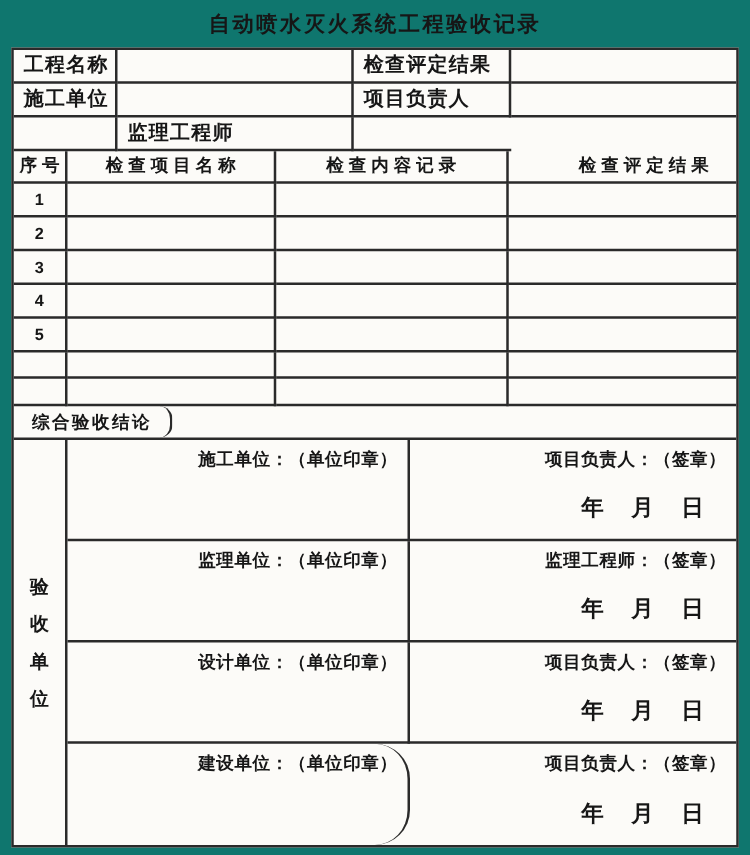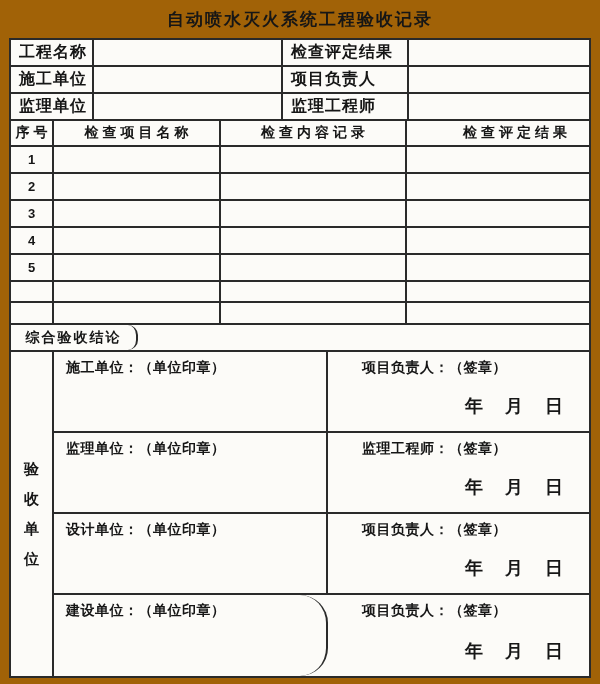--- a/index.html
+++ b/index.html
@@ -6,21 +6,21 @@
   body{
     width:600px;height:684px;
     background:#f3f2ef;
     font-family:"Liberation Sans","DejaVu Sans",sans-serif;
     color:#161616;
     -webkit-font-smoothing:antialiased;
   }
   .page{
     width:600px;height:684px;
     box-sizing:border-box;
-    background:#a16207;
+    background:#0f766e;
     padding:6px 9px 0 9px;
   }
   .title{
     text-align:center;
     font-size:17px;
     font-weight:bold;
     letter-spacing:2px;
     padding:2px 0 7px 0;
   }
   .form{
@@ -98,20 +98,21 @@
     gap:11px;
     font-size:15px;font-weight:bold;
     border-bottom:none;
   }
   .sig-cell{
     position:relative;
     font-size:14px;font-weight:bold;
     padding:7px 8px 0 12px;
     letter-spacing:0.5px;
     white-space:nowrap;
+    text-align:right;
   }
   .sig-date{
     position:absolute;
     right:24px;bottom:13px;
     font-size:18px;font-weight:bold;
     letter-spacing:2px;
   }
 </style>
 </head>
 <body>
@@ -126,21 +127,20 @@
       <div class="cell">工程名称</div>
       <div class="cell"></div>
       <div class="cell">检查评定结果</div>
       <div class="cell last-col"></div>
 
       <div class="cell">施工单位</div>
       <div class="cell"></div>
       <div class="cell">项目负责人</div>
       <div class="cell last-col"></div>
 
-      <div class="cell">监理单位</div>
       <div class="cell"></div>
       <div class="cell">监理工程师</div>
       <div class="cell last-col"></div>
     </div>
 
     <div class="check-grid">
       <div class="cell hdr">序号</div>
       <div class="cell hdr">检查项目名称</div>
       <div class="cell hdr">检查内容记录</div>
       <div class="cell hdr last-col">检查评定结果</div>

